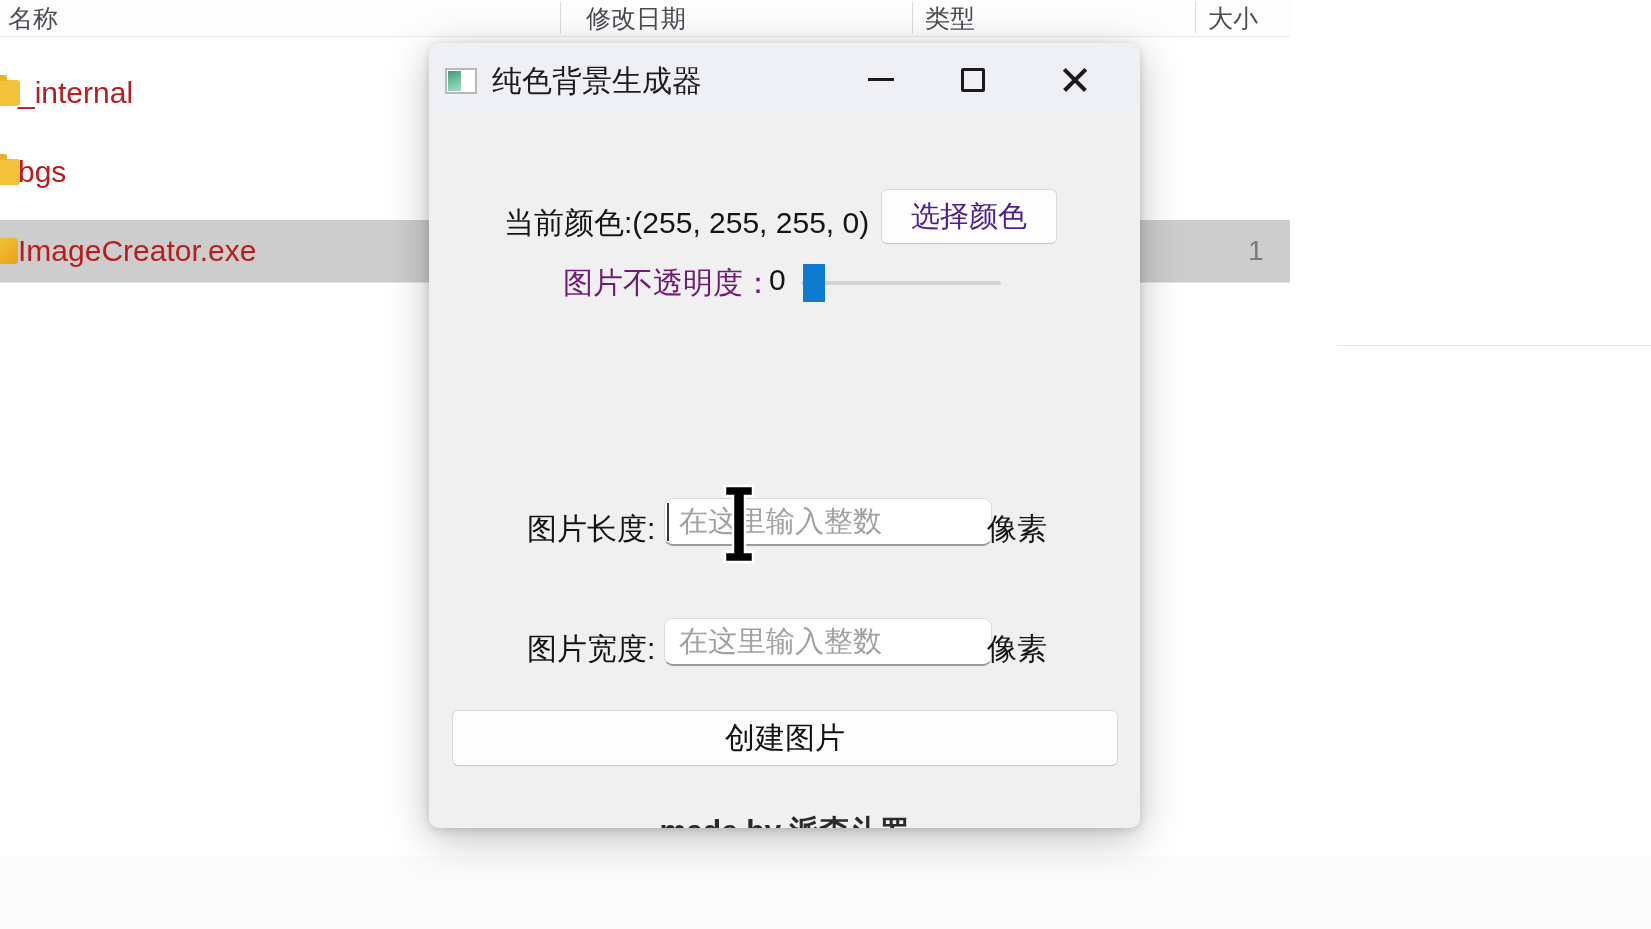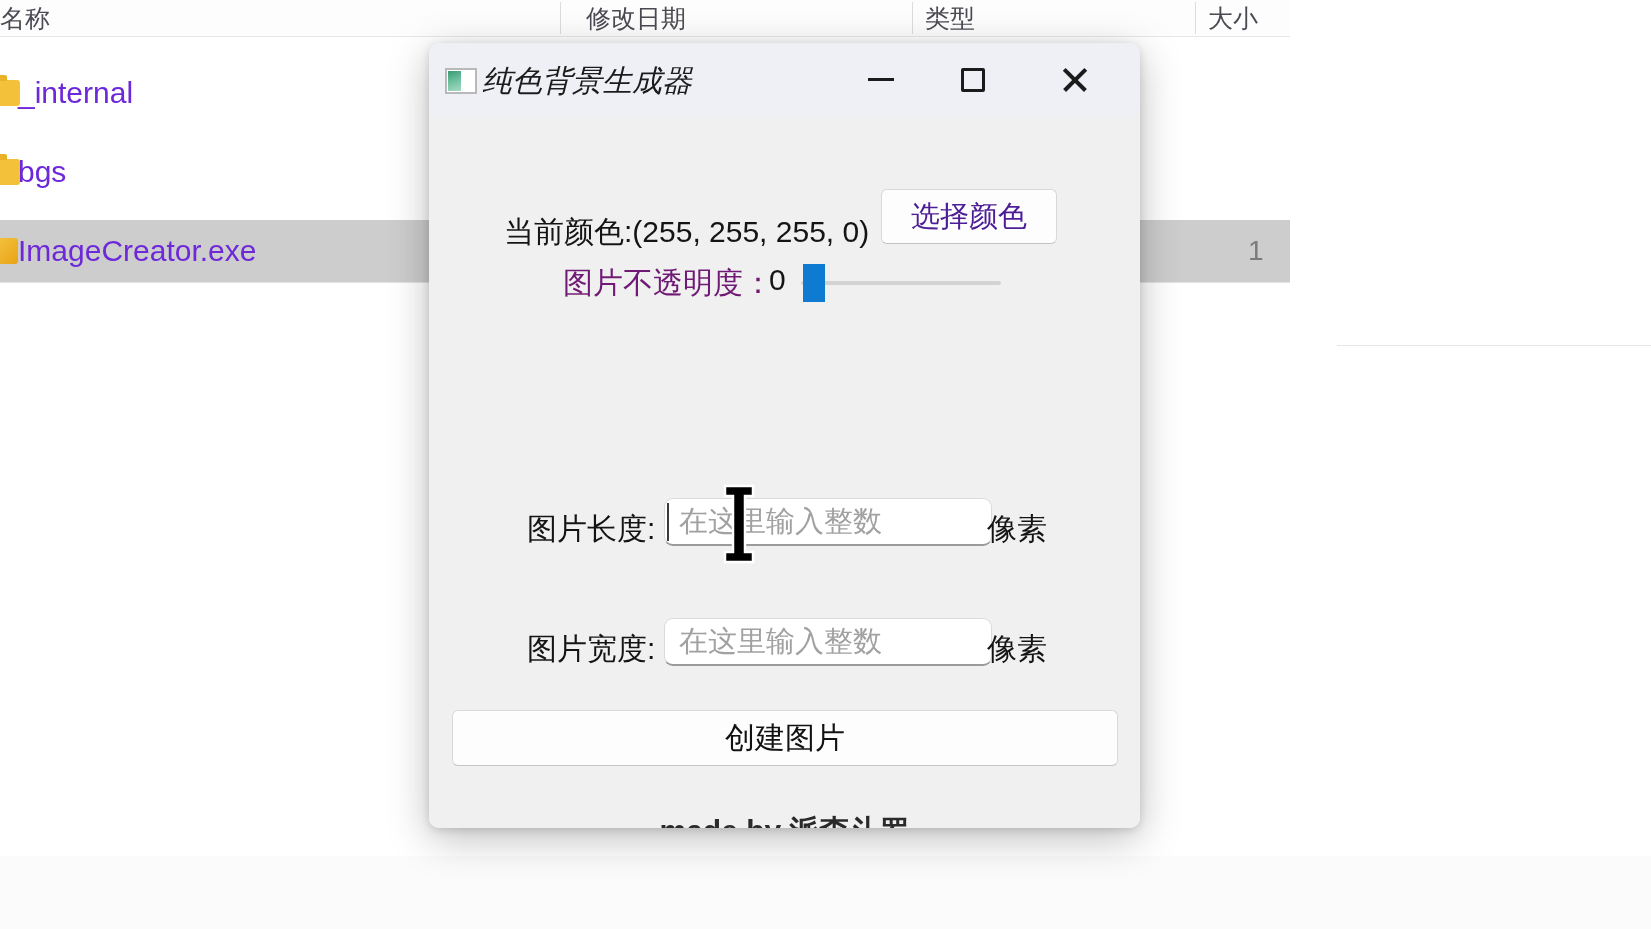--- a/index.html
+++ b/index.html
@@ -28,21 +28,21 @@
     align-items: center;
     border-bottom: 1px solid #e7e7e7;
   }
   .col-head {
     font-size: 25px;
     color: #4a4a52;
     position: absolute;
     top: 2px;
     white-space: nowrap;
   }
-  .col-head.name { left: 0px; }
+  .col-head.name { left: 8px; }
   .col-head.date { left: 586px; }
   .col-head.type { left: 925px; }
   .col-head.size { left: 1208px; text-align: right; }
   .col-sep {
     position: absolute;
     top: 2px;
     width: 1px;
     height: 32px;
     background: #dcdcdc;
   }
@@ -83,21 +83,21 @@
     left: -8px;
     width: 26px;
     height: 26px;
     background: linear-gradient(135deg, #f5c542, #e8a317);
     border-radius: 3px;
   }
   .file-name {
     position: absolute;
     left: 18px;
     font-size: 30px;
-    color: #6d28d9;
+    color: #b91c1c;
     white-space: nowrap;
   }
   .file-size {
     position: absolute;
     left: 1248px;
     font-size: 28px;
     color: #7b7b7b;
   }
 
   #explorer-right-panel {
@@ -160,26 +160,25 @@
   }
   #app-icon::before {
     content: "";
     position: absolute;
     left: 1px; top: 1px;
     width: 13px; height: 20px;
     background: linear-gradient(160deg, #3c9a72, #6ec2a0, #a9d9c4);
   }
   #window-title {
     position: absolute;
-    left: 53px;
+    left: 63px;
     top: 18px;
     font-size: 30px;
     color: #1c1c1c;
     white-space: nowrap;
-    font-style: italic;
   }
   .win-btn {
     position: absolute;
     top: 0;
     width: 74px;
     height: 73px;
     display: flex;
     align-items: center;
     justify-content: center;
     color: #1b1b1b;
@@ -219,21 +218,21 @@
   
   #color-row {
     position: absolute;
     left: 0; top: 76px;
     width: 711px;
     height: 56px;
   }
   #current-color-label {
     position: absolute;
     left: 75px;
-    top: 20px;
+    top: 11px;
     font-size: 30px;
     color: #141414;
     white-space: nowrap;
   }
   #choose-color-button {
     position: absolute;
     left: 452px;
     top: -3px;
     width: 176px;
     height: 55px;

